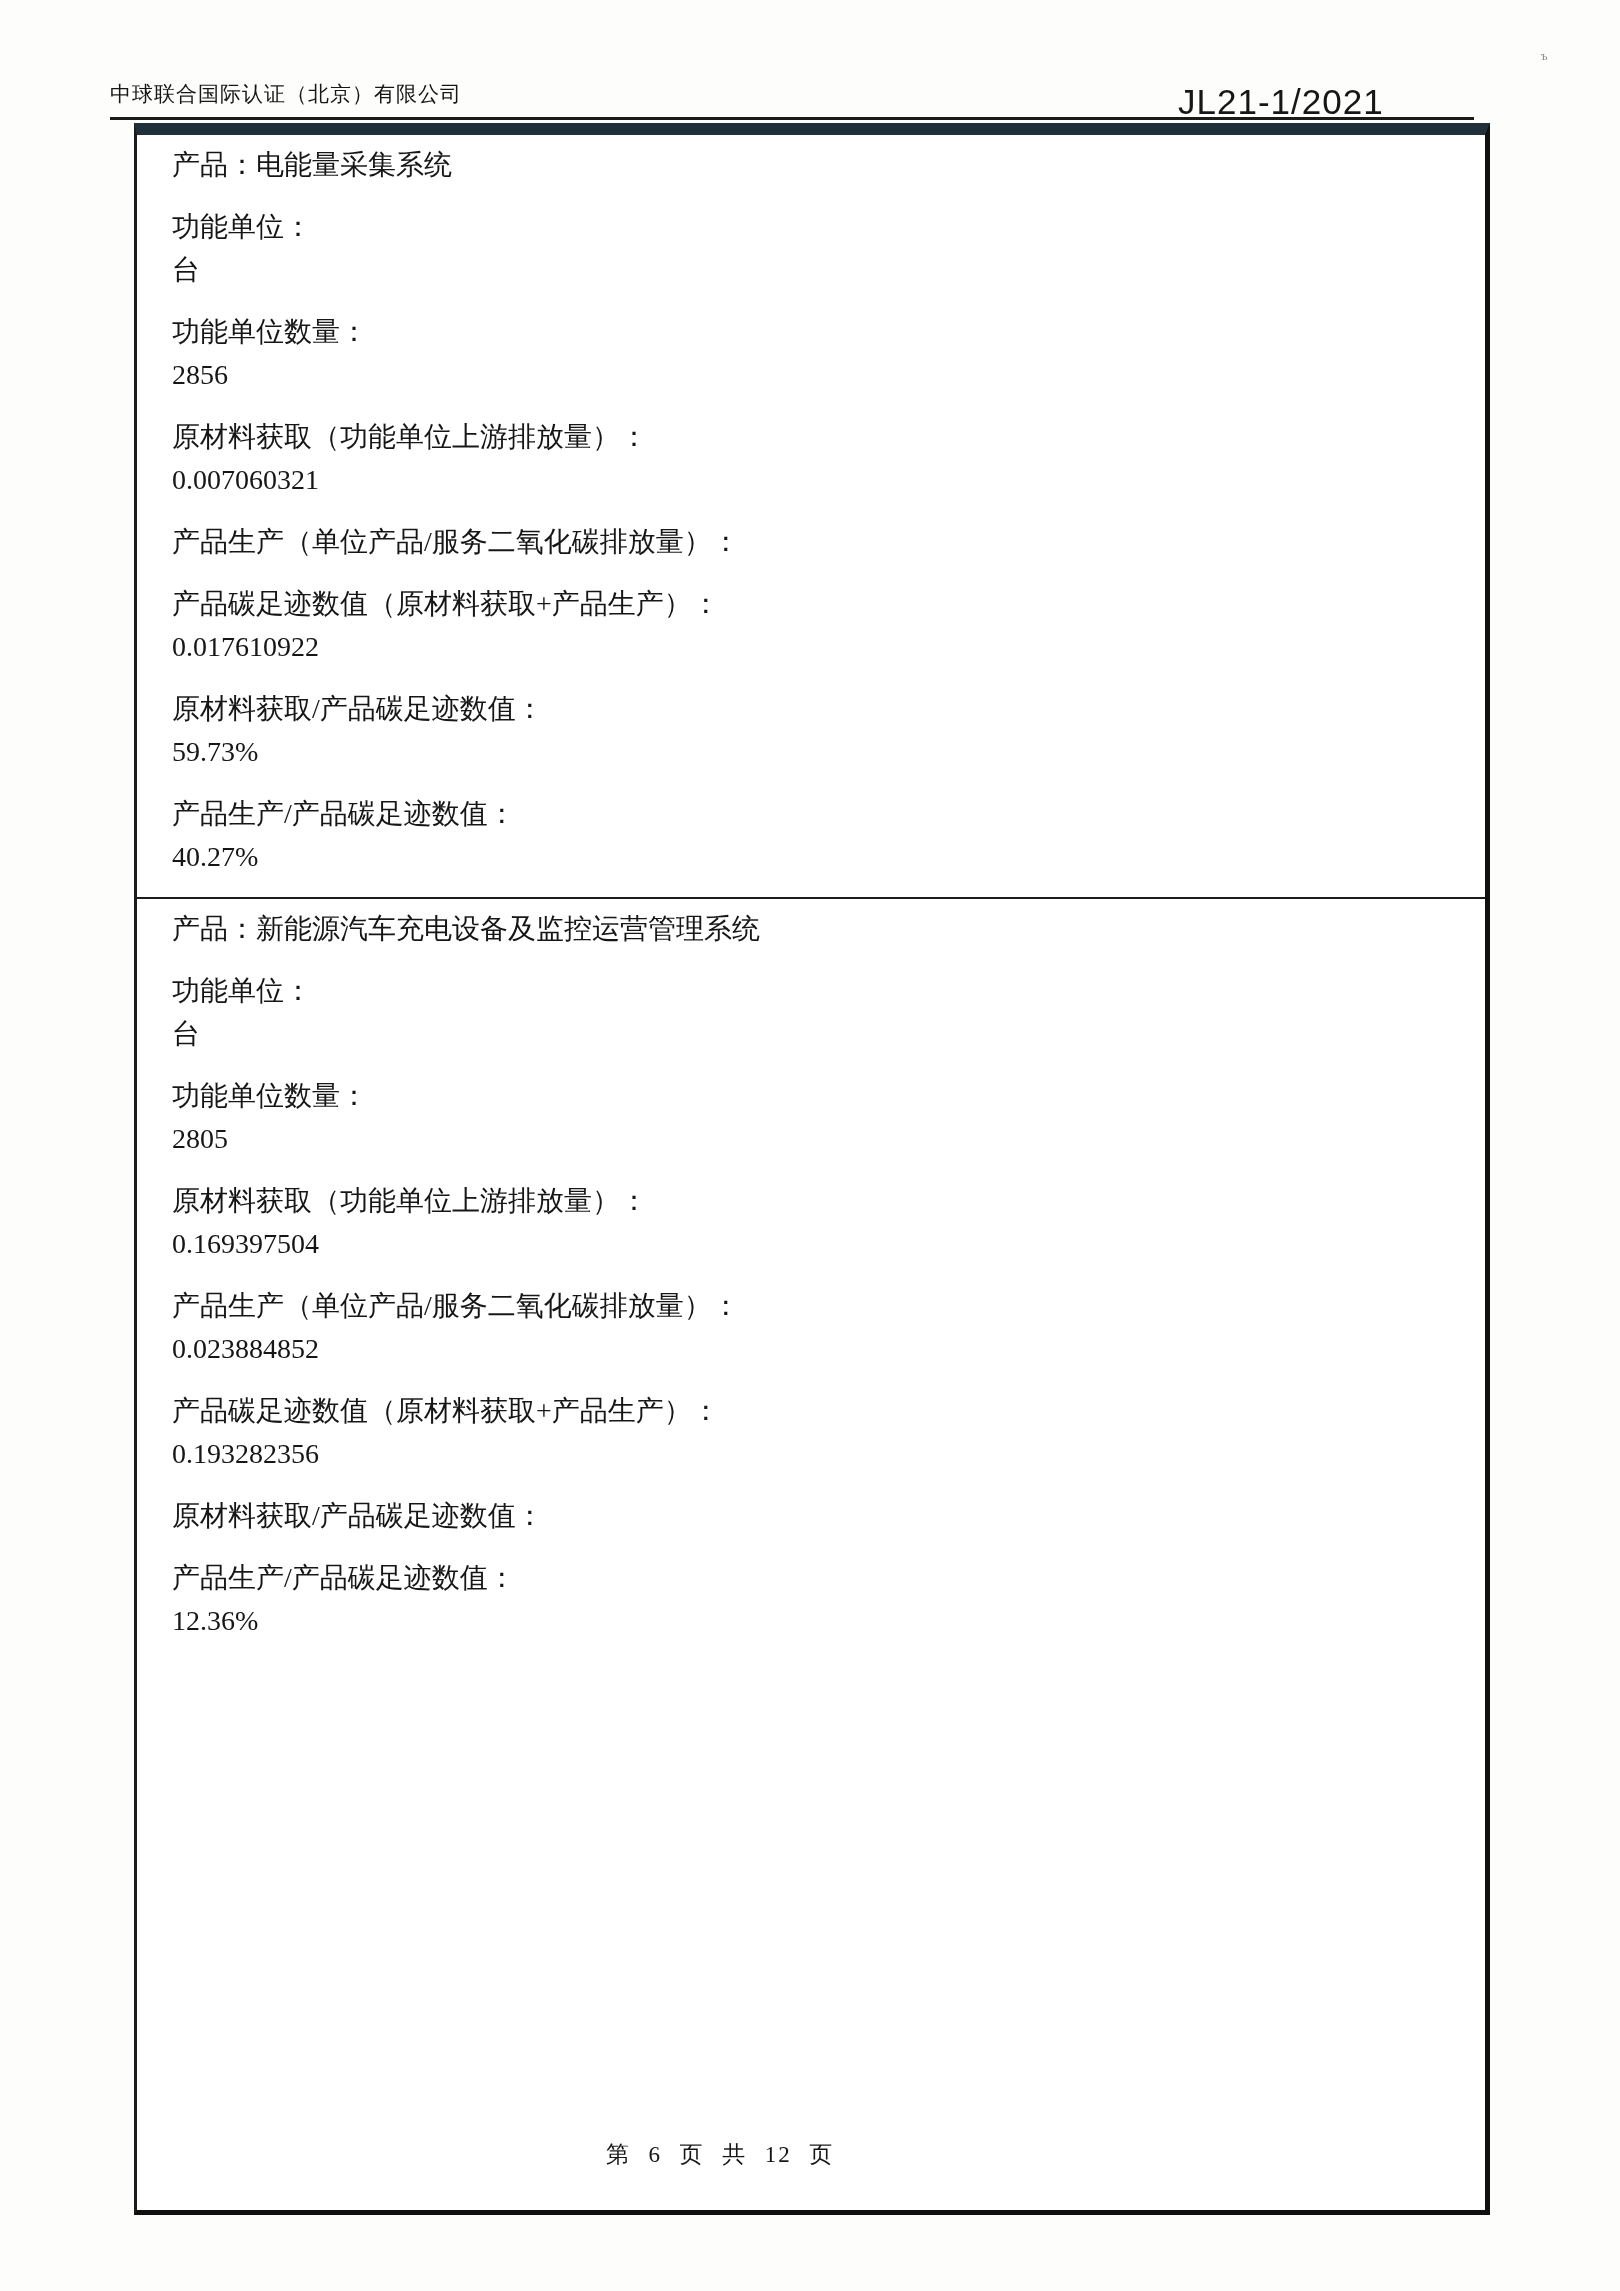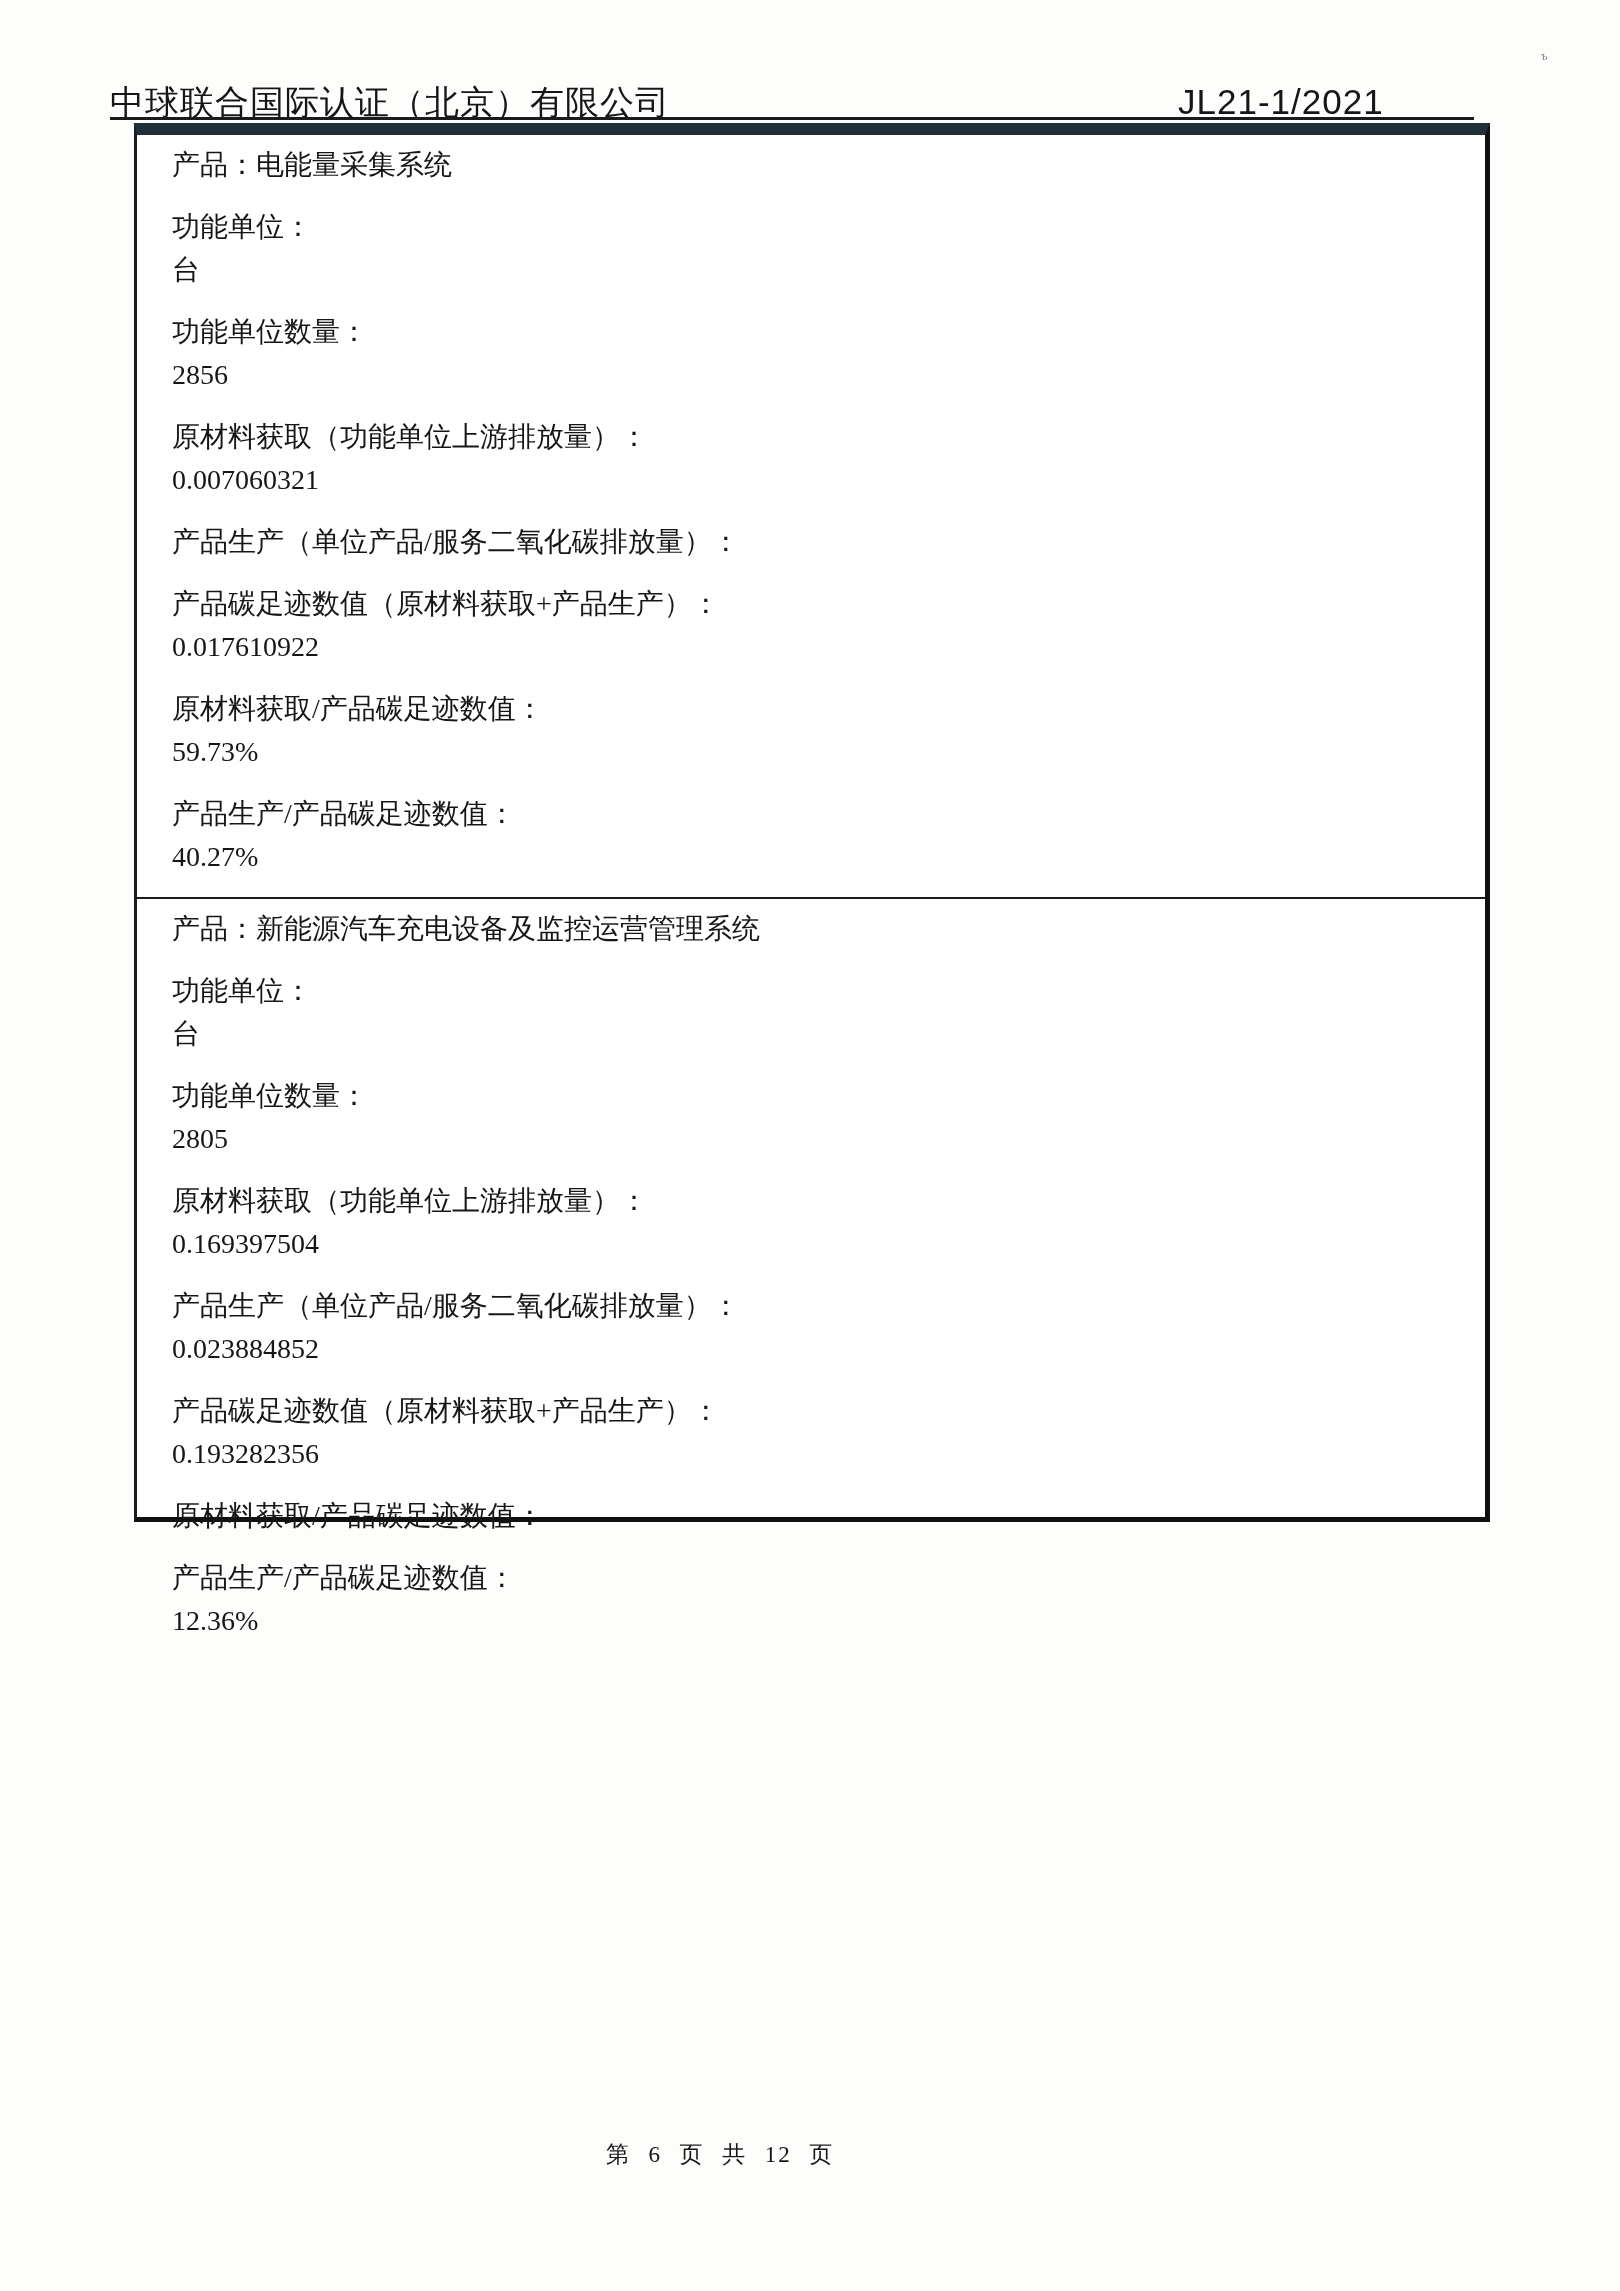--- a/index.html
+++ b/index.html
@@ -11,21 +11,21 @@
     height: 2292px;
     position: relative;
     background: #fdfdfc;
     font-family: "Liberation Serif", serif;
     color: #161616;
   }
   .header-company {
     position: absolute;
     left: 110px;
     top: 80px;
-    font-size: 34px;
+    font-size: 21px;
     letter-spacing: 1px;
     white-space: nowrap;
   }
   .doc-code {
     position: absolute;
     left: 1178px;
     top: 82px;
     font-size: 35px;
     font-family: "Liberation Sans", sans-serif;
     letter-spacing: 1px;
@@ -44,21 +44,21 @@
     top: 117px;
     width: 1364px;
     height: 2.9px;
     background: #1b1b1b;
   }
   .content-box {
     position: absolute;
     left: 134px;
     top: 123px;
     width: 1356px;
-    height: 1399px;
+    height: 2092px;
     box-sizing: border-box;
     background: #ffffff;
     border-top: 12.7px solid #20303a;
     border-left: 3.9px solid #1c1c1c;
     border-right: 5.9px solid #101010;
     border-bottom: 5.9px solid #101010;
   }
   .section {
     padding: 7.8px 29px 19.6px 35px;
     font-size: 28px;

